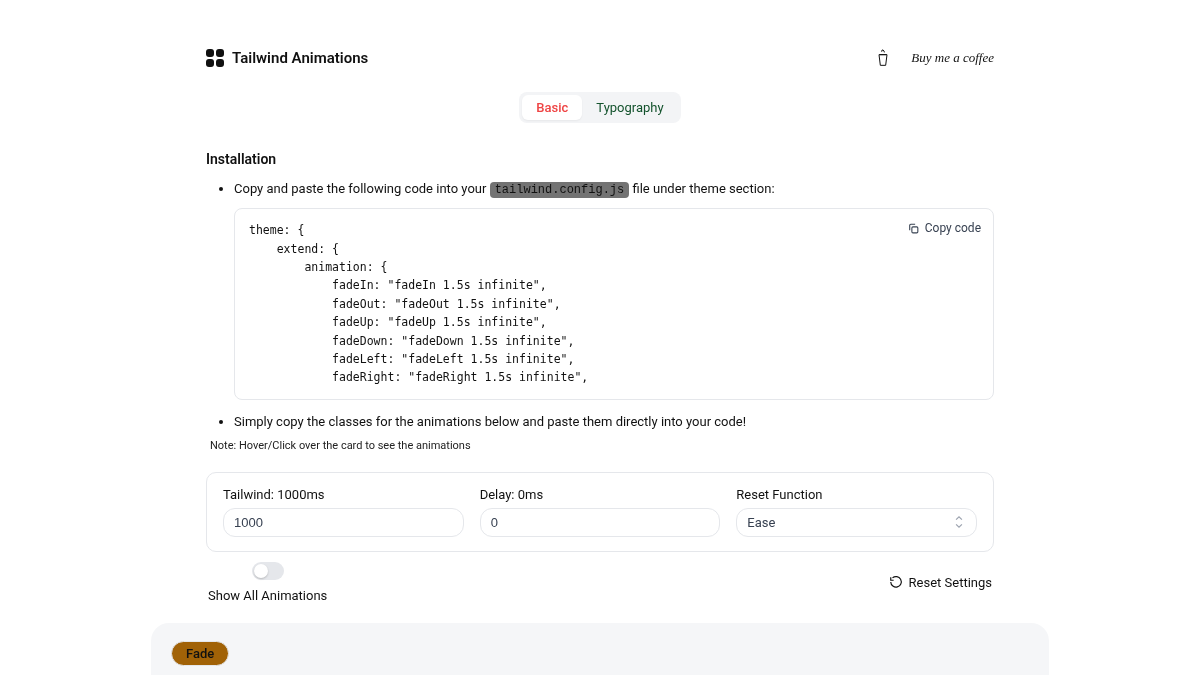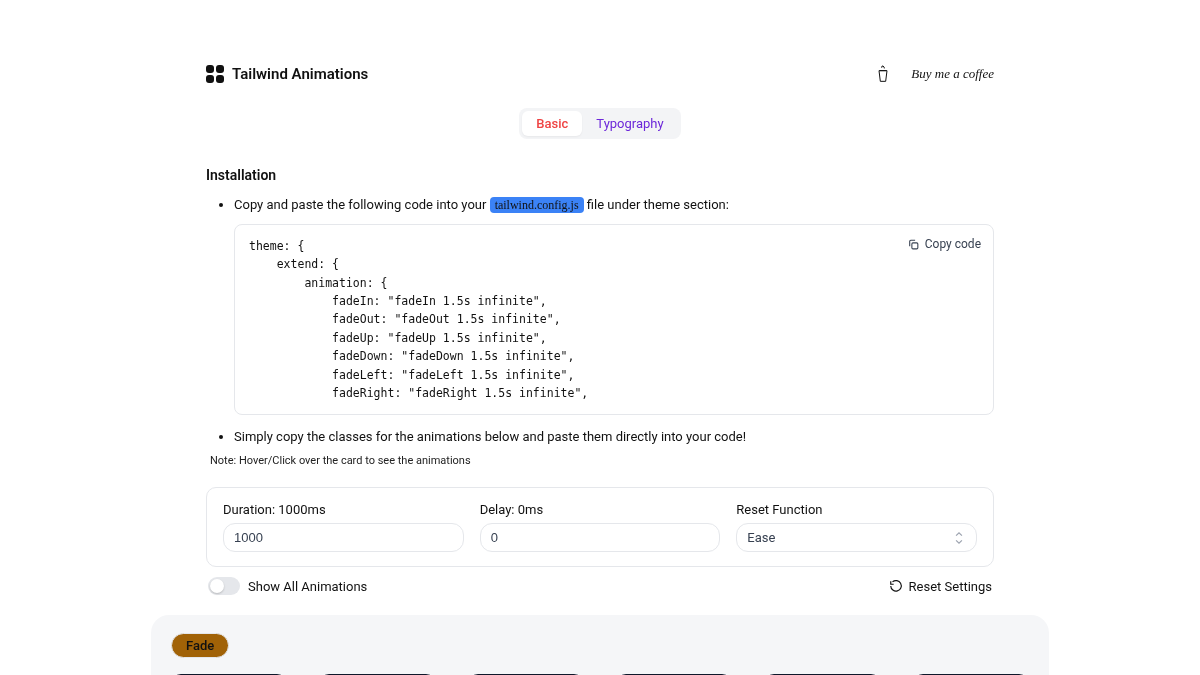--- a/index.html
+++ b/index.html
@@ -3,51 +3,51 @@
 <meta charset="utf-8">
 <style>
 * { margin: 0; padding: 0; box-sizing: border-box; }
 body {
   font-family: -apple-system, BlinkMacSystemFont, "Segoe UI", Roboto, "Helvetica Neue", Arial, sans-serif;
   background: #fff;
   color: #111;
   font-size: 14px;
 }
 .container { max-width: 1200px; margin: 0 auto; padding: 0 20px; }
-.content { max-width: 788px; margin: 0 auto; padding-top: 64px; }
+.content { max-width: 788px; margin: 0 auto; padding-top: 48px; }
 .header { display: flex; justify-content: space-between; align-items: center; margin-bottom: 24px; }
 .brand { display: flex; align-items: center; gap: 8px; }
 .brand-icon { width: 18px; height: 18px; display: grid; grid-template-columns: 1fr 1fr; grid-template-rows: 1fr 1fr; gap: 2px; }
 .brand-icon span { background: #111; border-radius: 3px; }
 .brand-title { font-weight: 600; font-size: 15px; }
 .coffee { display: flex; align-items: center; gap: 20px; font-family: "Comic Sans MS", cursive; font-style: italic; font-size: 13px; color: #111; text-decoration: none; }
 .coffee-icon { width: 16px; height: 20px; }
 .tabs { display: flex; justify-content: center; margin-bottom: 28px; }
 .tab-group { display: inline-flex; background: #f3f4f6; border-radius: 8px; padding: 3px; }
-.tab { padding: 5px 14px; border-radius: 6px; font-size: 13px; color: #6d28d9; cursor: pointer; }
+.tab { padding: 5px 14px; border-radius: 6px; font-size: 13px; color: #14532d; cursor: pointer; }
 .tab.active { background: #fff; color: #ef4444; font-weight: 500; box-shadow: 0 1px 2px rgba(0,0,0,0.05); }
 .section { margin-bottom: 16px; }
 .section-title { font-weight: 600; font-size: 14px; margin-bottom: 12px; }
 .bullets { list-style: disc; padding-left: 28px; }
 .bullets li { font-size: 13px; line-height: 1.6; margin-bottom: 6px; }
-code.inline { background: #3b82f6; padding: 1px 5px; border-radius: 4px; font-family: Liberation Serif, serif; font-size: 12px; }
+code.inline { background: #737373; padding: 1px 5px; border-radius: 4px; font-family: Liberation Mono, monospace; font-size: 12px; }
 .code-block { position: relative; border: 1px solid #e5e7eb; border-radius: 8px; padding: 12px 14px; margin: 8px 0 12px 0; background: #fff; }
 .code-block pre { font-family: ui-monospace, SFMono-Regular, Menlo, Monaco, Consolas, monospace; font-size: 11.5px; line-height: 1.6; white-space: pre; color: #111; }
 .copy-code { position: absolute; top: 10px; right: 12px; display: flex; align-items: center; gap: 5px; font-size: 12px; color: #374151; cursor: pointer; }
 .note { font-size: 11px; color: #222; margin-top: 6px; margin-left: 4px; }
 .note b { font-weight: 400; }
 .controls { border: 1px solid #e5e7eb; border-radius: 10px; padding: 14px 16px; margin-top: 20px; display: grid; grid-template-columns: 1fr 1fr 1fr; gap: 16px; }
 .control label { display: block; font-size: 13px; margin-bottom: 6px; color: #111; }
 .control input, .control .select {
   width: 100%; border: 1px solid #e5e7eb; border-radius: 12px; padding: 6px 10px; font-size: 13px; color: #374151; background: #fff;
 }
 .select { display: flex; justify-content: space-between; align-items: center; cursor: pointer; }
 .chevron { color: #9ca3af; }
 .toolbar { display: flex; justify-content: space-between; align-items: center; margin-top: 10px; padding: 0 2px; }
-.toggle-wrap { display: flex; align-items: center; gap: 8px; }
+.toggle-wrap { display: flex; align-items: center; gap: 8px; flex-direction: column; }
 .toggle { width: 32px; height: 18px; background: #e5e7eb; border-radius: 999px; position: relative; cursor: pointer; }
 .toggle::after { content: ""; position: absolute; width: 14px; height: 14px; background: #fff; border-radius: 50%; top: 2px; left: 2px; box-shadow: 0 1px 2px rgba(0,0,0,0.2); }
 .toggle-label { font-size: 13px; }
 .reset { display: flex; align-items: center; gap: 6px; font-size: 13px; cursor: pointer; }
 .gallery { max-width: 898px; margin: 20px auto 0 auto; }
 .group { background: #f5f6f8; border-radius: 18px; padding: 18px 20px 20px 20px; margin-bottom: 16px; }
 .group-pill { display: inline-block; background: #a16207; border: 1px solid #e5e7eb; border-radius: 999px; padding: 4px 14px; font-size: 13px; font-weight: 500; margin-bottom: 16px; }
 .cards { display: grid; grid-template-columns: repeat(6, 1fr); gap: 32px; }
 .card-wrap { display: flex; flex-direction: column; }
 .card { width: 100%; aspect-ratio: 1/1; background: #0f172a; border-radius: 10px; margin-bottom: 8px; }
@@ -113,21 +113,21 @@
         </li>
         <li>Simply copy the classes for the animations below and paste them directly into your code!</li>
       </ul>
       <div class="note">
         <b>Note</b><span>: Hover/Click over the card to see the animations</span>
       </div>
     </div>
 
     <div class="controls">
       <div class="control">
-        <label>Duration: 1000ms</label>
+        <label>Tailwind: 1000ms</label>
         <input type="text" value="1000" style="">
       </div>
       <div class="control">
         <label>Delay: 0ms</label>
         <input type="text" value="0" style="">
       </div>
       <div class="control">
         <label>Reset Function</label>
         <div class="select">
           <span>Ease</span>

